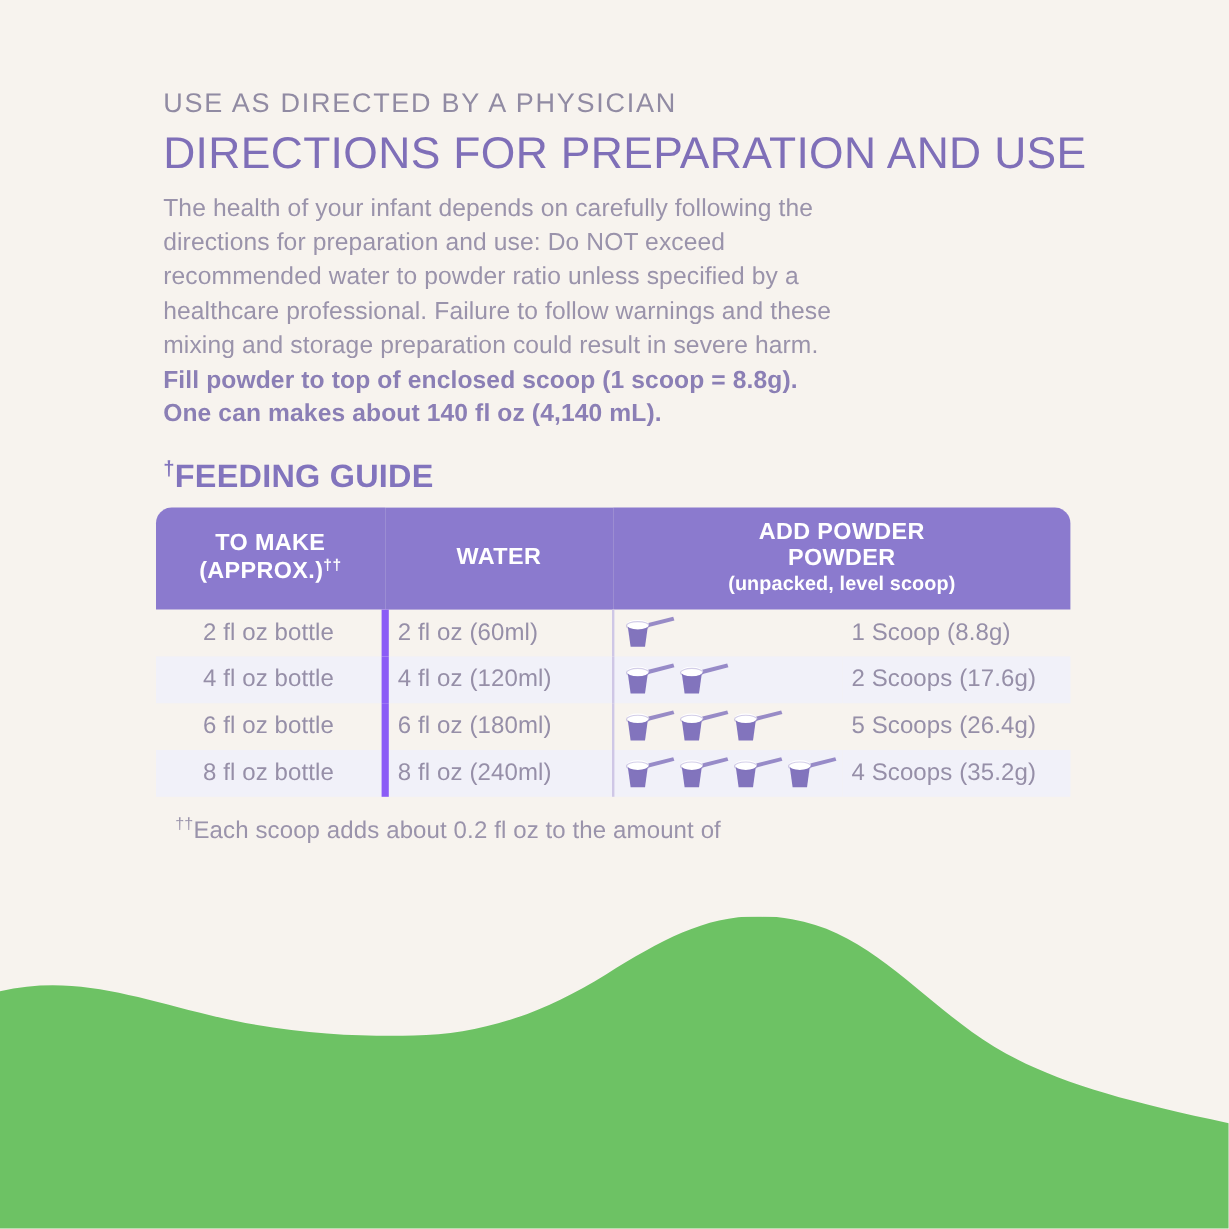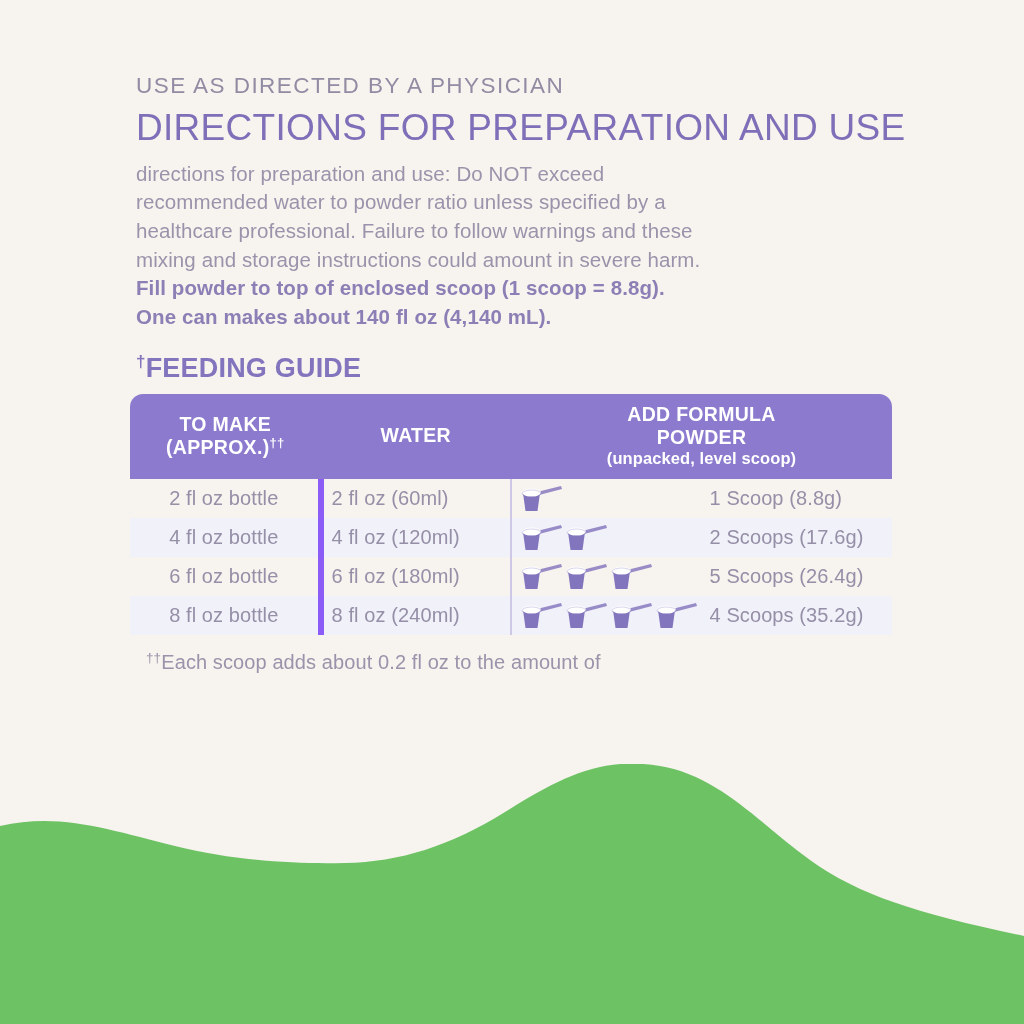--- a/index.html
+++ b/index.html
@@ -159,42 +159,43 @@
 
 <div id="page">
 
   <div class="content">
 
     <p class="eyebrow">USE AS DIRECTED BY A PHYSICIAN</p>
 
     <h1 class="title">DIRECTIONS FOR PREPARATION AND USE</h1>
 
     <p class="body-copy">
+      <span class="ln">The health of your infant depends on carefully following the</span>
       <span class="ln">directions for preparation and use: Do NOT exceed</span>
       <span class="ln">recommended water to powder ratio unless specified by a</span>
       <span class="ln">healthcare professional. Failure to follow warnings and these</span>
-      <span class="ln">mixing and storage instructions could amount in severe harm.</span>
+      <span class="ln">mixing and storage preparation could result in severe harm.</span>
       <span class="ln strong">Fill powder to top of enclosed scoop (1 scoop = 8.8g).</span>
       <span class="ln strong">One can makes about 140 fl oz (4,140 mL).</span>
     </p>
 
     <h2 class="guide-title"><span class="dag">†</span><span>FEEDING GUIDE</span></h2>
 
     <table class="table">
       <thead>
         <tr class="thead-row">
           <th class="th-1">
             <span>TO MAKE</span><br>
             <span>(APPROX.)</span><span class="sup-sm">††</span>
           </th>
           <th class="th-2">
             <span>WATER</span>
           </th>
           <th class="th-3" colspan="2">
-            <span>ADD FORMULA</span><br>
+            <span>ADD POWDER</span><br>
             <span>POWDER</span>
             <span class="th-sub">(unpacked, level scoop)</span>
           </th>
         </tr>
       </thead>
       <tbody>
         <tr class="trow">
           <td class="c-make">2 fl oz bottle</td>
           <td class="c-water">2 fl oz (60ml)</td>
           <td class="c-icons">

